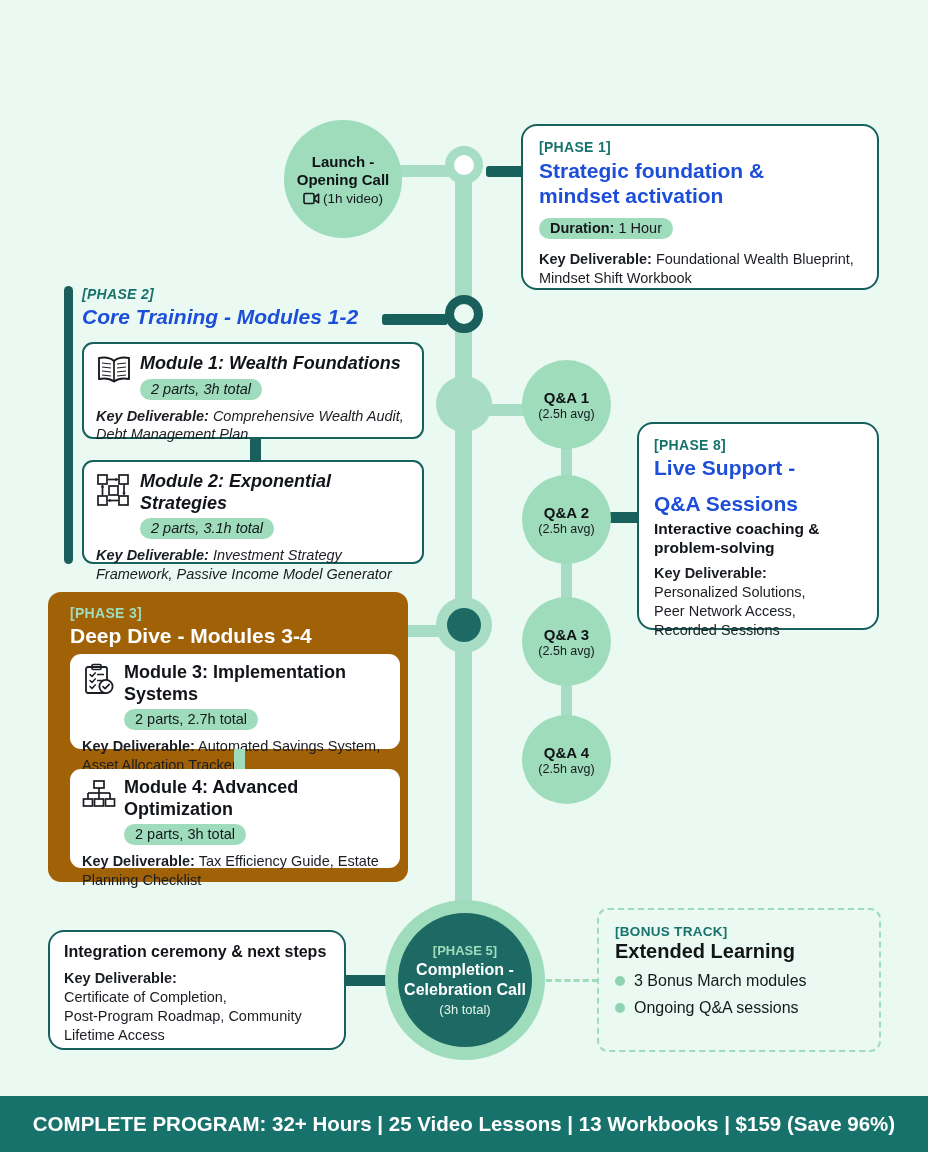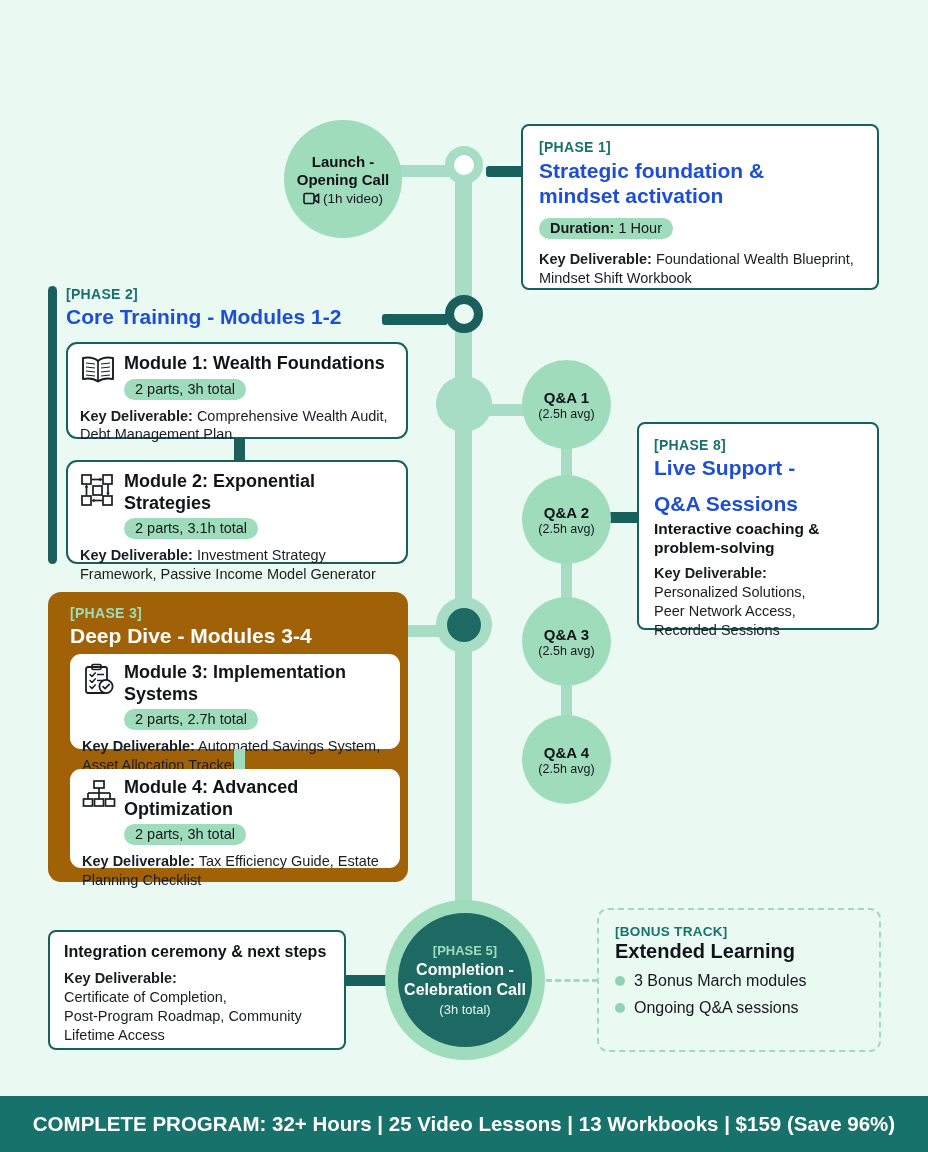--- a/index.html
+++ b/index.html
@@ -49,21 +49,21 @@
     background: #1d6a64;
   }
   .node-halo {
     position: absolute; width: 56px; height: 56px; border-radius: 50%;
     background: #a6ddc4;
   }
 
   
   .card {
     position: absolute; background: #ffffff;
-    border: 2.5px solid #17605c; border-radius: 8px;
+    border: 2.5px solid #17605c; border-radius: 16px;
   }
   .phase-tag {
     color: #17726b; font-size: 14px; font-weight: bold; letter-spacing: .3px;
   }
   .phase-title {
     color: #1d4ed8; font-size: 21px; font-weight: bold; line-height: 1.17;
   }
   .kd { font-size: 14.5px; line-height: 1.3; color: #1a1d22; }
   .kd b { font-weight: bold; }
   .pill {
@@ -78,21 +78,21 @@
     position: absolute; left: 284px; top: 120px; width: 118px; height: 118px;
     border-radius: 50%; background: #9fdcbb;
     display: flex; flex-direction: column; align-items: center; justify-content: center;
     text-align: center;
   }
   #launch-title { font-size: 15px; font-weight: bold; color: #0f1317; line-height: 1.2; }
   #launch-sub { font-size: 13.5px; color: #15191e; margin-top: 2px;
                display: flex; align-items: center; gap: 3px; }
 
   
-  #phase2-block { position: absolute; left: 48px; top: 286px; width: 360px; }
+  #phase2-block { position: absolute; left: 64px; top: 286px; width: 360px; font-style: italic; }
   #phase2-accent {
     position: absolute; left: 0; top: 0; width: 9px; height: 278px;
     background: #1a5f5c; border-radius: 5px;
   }
   .module-card {
     position: absolute; background: #ffffff; border: 2px solid #17605c;
     border-radius: 11px;
   }
   .module-head { display: flex; align-items: flex-start; gap: 8px; }
   .module-title { font-size: 18px; font-weight: bold; color: #111419; line-height: 1.2; }

